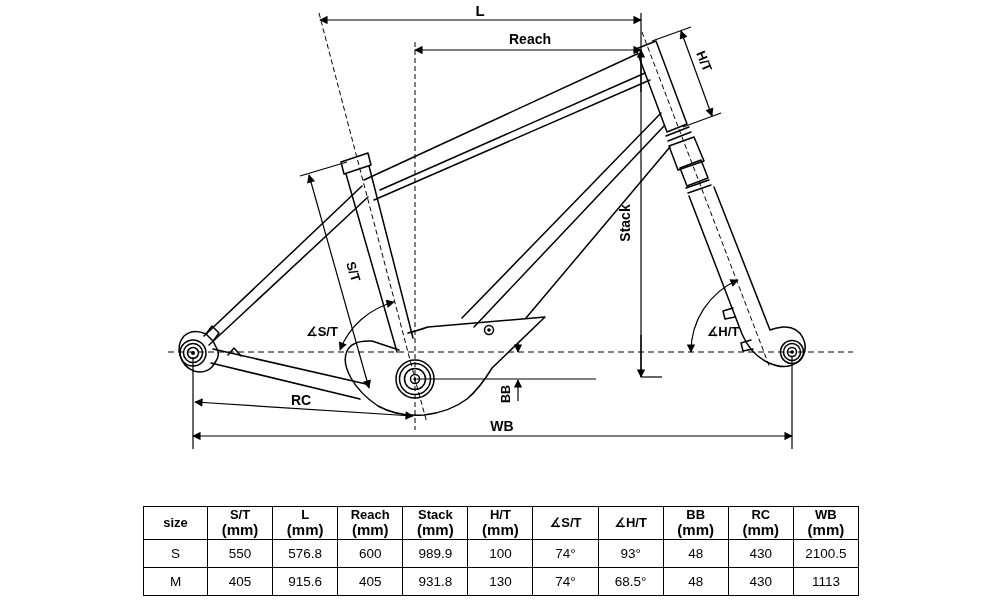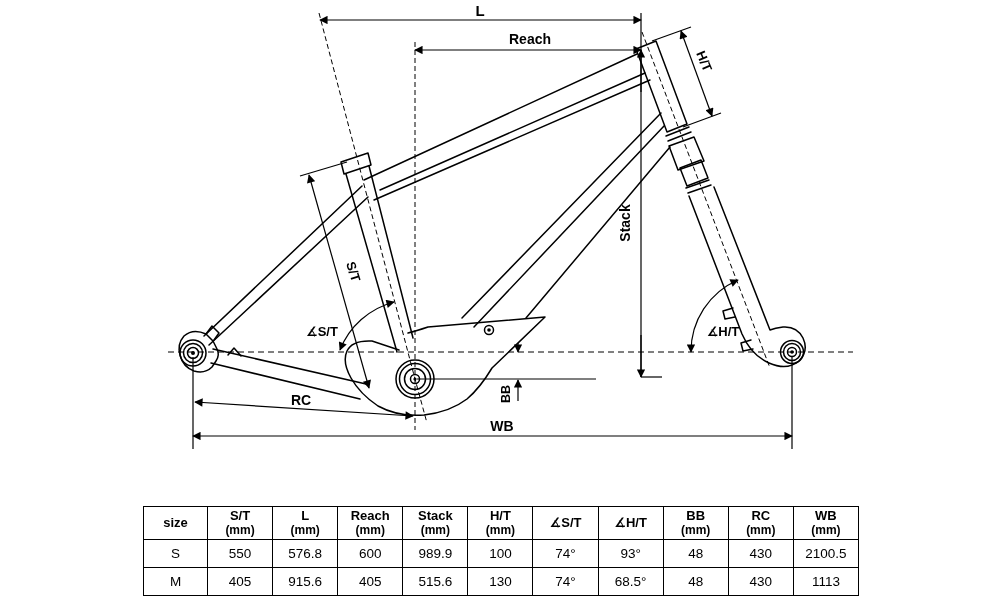--- a/index.html
+++ b/index.html
@@ -10,21 +10,21 @@
   .frame .dot{fill:#000;stroke:none;}
   .dim path{stroke:#000;fill:none;stroke-width:1.2;}
   .dash path{stroke:#000;fill:none;stroke-width:1;}
   .dashA{stroke-dasharray:6,4;}
   .dashB{stroke-dasharray:5,3;}
 
   #geo-table{position:absolute;left:143px;top:506px;width:716px;border-collapse:collapse;table-layout:fixed;}
   #geo-table td,#geo-table th{border:1.5px solid #000;text-align:center;vertical-align:middle;padding:0;color:#000;}
   #geo-table th{height:32px;font-weight:bold;font-size:13px;line-height:1.1;}
   #geo-table td{height:27px;font-size:13.5px;font-weight:normal;}
-  #geo-table .unit{font-size:12px;font-weight:bold;}
+  #geo-table .unit{font-size:15px;font-weight:bold;}
   #geo-table .unit:empty{display:none;}
 </style>
 </head>
 <body>
 
 <svg id="diagram" viewBox="0 0 1000 480">
   <defs>
     <marker id="arr" viewBox="0 0 10 10" refX="9" refY="5" markerWidth="9" markerHeight="7" orient="auto-start-reverse">
       <path d="M0,0 L10,5 L0,10 z" fill="#000"></path>
     </marker>
@@ -195,21 +195,21 @@
     <td>93°</td>
     <td>48</td>
     <td>430</td>
     <td>2100.5</td>
   </tr>
   <tr>
     <td>M</td>
     <td>405</td>
     <td>915.6</td>
     <td>405</td>
-    <td>515.6</td>
+    <td>931.8</td>
     <td>130</td>
     <td>74°</td>
     <td>68.5°</td>
     <td>48</td>
     <td>430</td>
     <td>1113</td>
   </tr>
 </tbody>
   </table>
 

